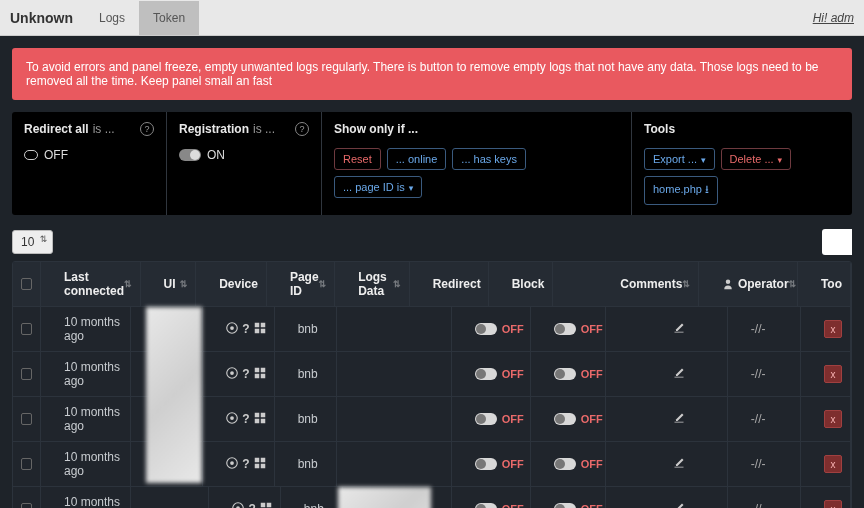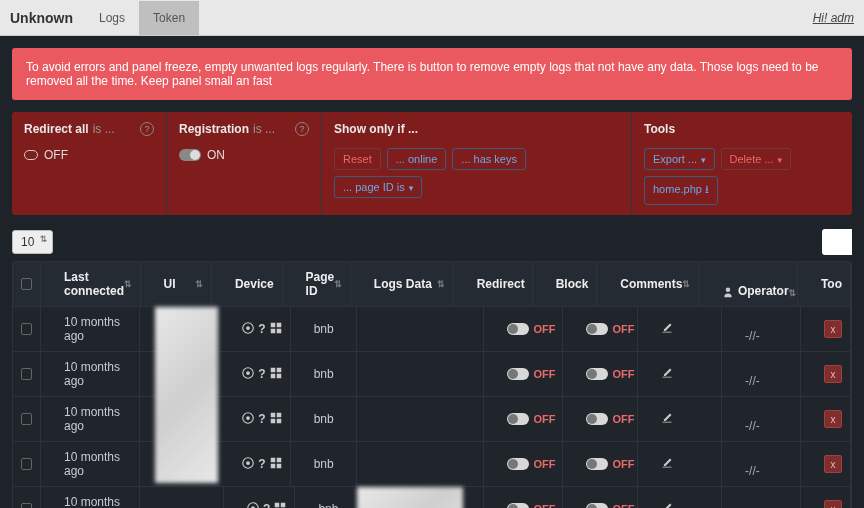--- a/index.html
+++ b/index.html
@@ -5,21 +5,21 @@
 * { box-sizing: border-box; margin: 0; padding: 0; }
 body { font-family: -apple-system, BlinkMacSystemFont, "Segoe UI", sans-serif; background: #1e2329; color: #c8ccd0; font-size: 13px; width: 864px; height: 508px; overflow: hidden; }
 .topbar { background: #e8e8e8; height: 36px; display: flex; align-items: center; padding: 0 10px; border-bottom: 1px solid #ccc; }
 .topbar .brand { color: #333; font-size: 14px; margin-right: 12px; font-weight: bold; }
 .topbar .tabs { display: flex; }
 .topbar .tab { padding: 10px 14px; color: #555; font-size: 12px; cursor: pointer; }
 .topbar .tab.active { background: #bfbfbf; }
 .topbar .spacer { flex: 1; }
 .topbar .greet { color: #444; font-size: 12px; font-style: italic; text-decoration: underline; }
 .alert { background: #e9595f; color: #fff; margin: 12px; padding: 12px 14px; font-size: 12px; border-radius: 3px; }
-.panel { display: flex; margin: 0 12px; background: #7f1d1d; border-radius: 3px; }
+.panel { display: flex; margin: 0 12px; background: #000000; border-radius: 3px; }
 .cell { border-right: 1px solid #30363e; padding: 10px 12px; }
 .cell:last-child { border-right: none; }
 .cell.small1 { width: 155px; }
 .cell.small2 { width: 155px; }
 .cell.mid { flex: 1; }
 .cell.tools { width: 220px; }
 .cell .head { display: flex; align-items: center; font-size: 12px; margin-bottom: 12px; }
 .cell .head .title { color: #e8e8e8; font-weight: 600; }
 .cell .head .sub { color: #999; margin-left: 4px; }
 .cell .head .q { margin-left: auto; width: 14px; height: 14px; border: 1px solid #888; border-radius: 50%; display: flex; align-items: center; justify-content: center; font-size: 9px; color: #999; }
@@ -44,22 +44,22 @@
 .th { color: #eee; font-weight: 600; position: relative; }
 .th .sort { opacity: 0.4; font-size: 9px; margin-left: auto; }
 .c-chk { width: 28px; justify-content: center; }
 .c-last { width: 112px; }
 .c-ui { width: 92px; }
 .c-dev { width: 62px; }
 .c-pid { width: 66px; }
 .c-quik { width: 152px; }
 .c-redir { width: 64px; }
 .c-block { width: 60px; }
-.c-comm { width: 92px; }
-.c-op { width: 84px; align-items: flex-end; }
+.c-comm { width: 92px; margin-left: 44px; }
+.c-op { width: 84px; }
 .c-tool { width: 40px; }
 .chkbox { width: 12px; height: 12px; border: 1px solid #666; border-radius: 2px; }
 .blur { background: linear-gradient(135deg,#e8e8e8,#cfcfcf,#e8e8e8); filter: blur(2px); width: 100%; height: 100%; align-self: stretch; }
 .dev-icons { display: flex; gap: 4px; align-items: center; color: #ccc; }
 .sw { display: flex; align-items: center; gap: 5px; }
 .sw .track { width: 22px; height: 12px; border-radius: 7px; background: #d8d8d8; position: relative; }
 .sw .track::after { content: ""; position: absolute; width: 10px; height: 10px; border-radius: 50%; background: #777; top: 1px; left: 1px; }
 .sw .lbl { color: #e96a6a; font-size: 11px; font-weight: bold; }
 .edit-ic { color: #ccc; }
 .op { color: #aaa; }

